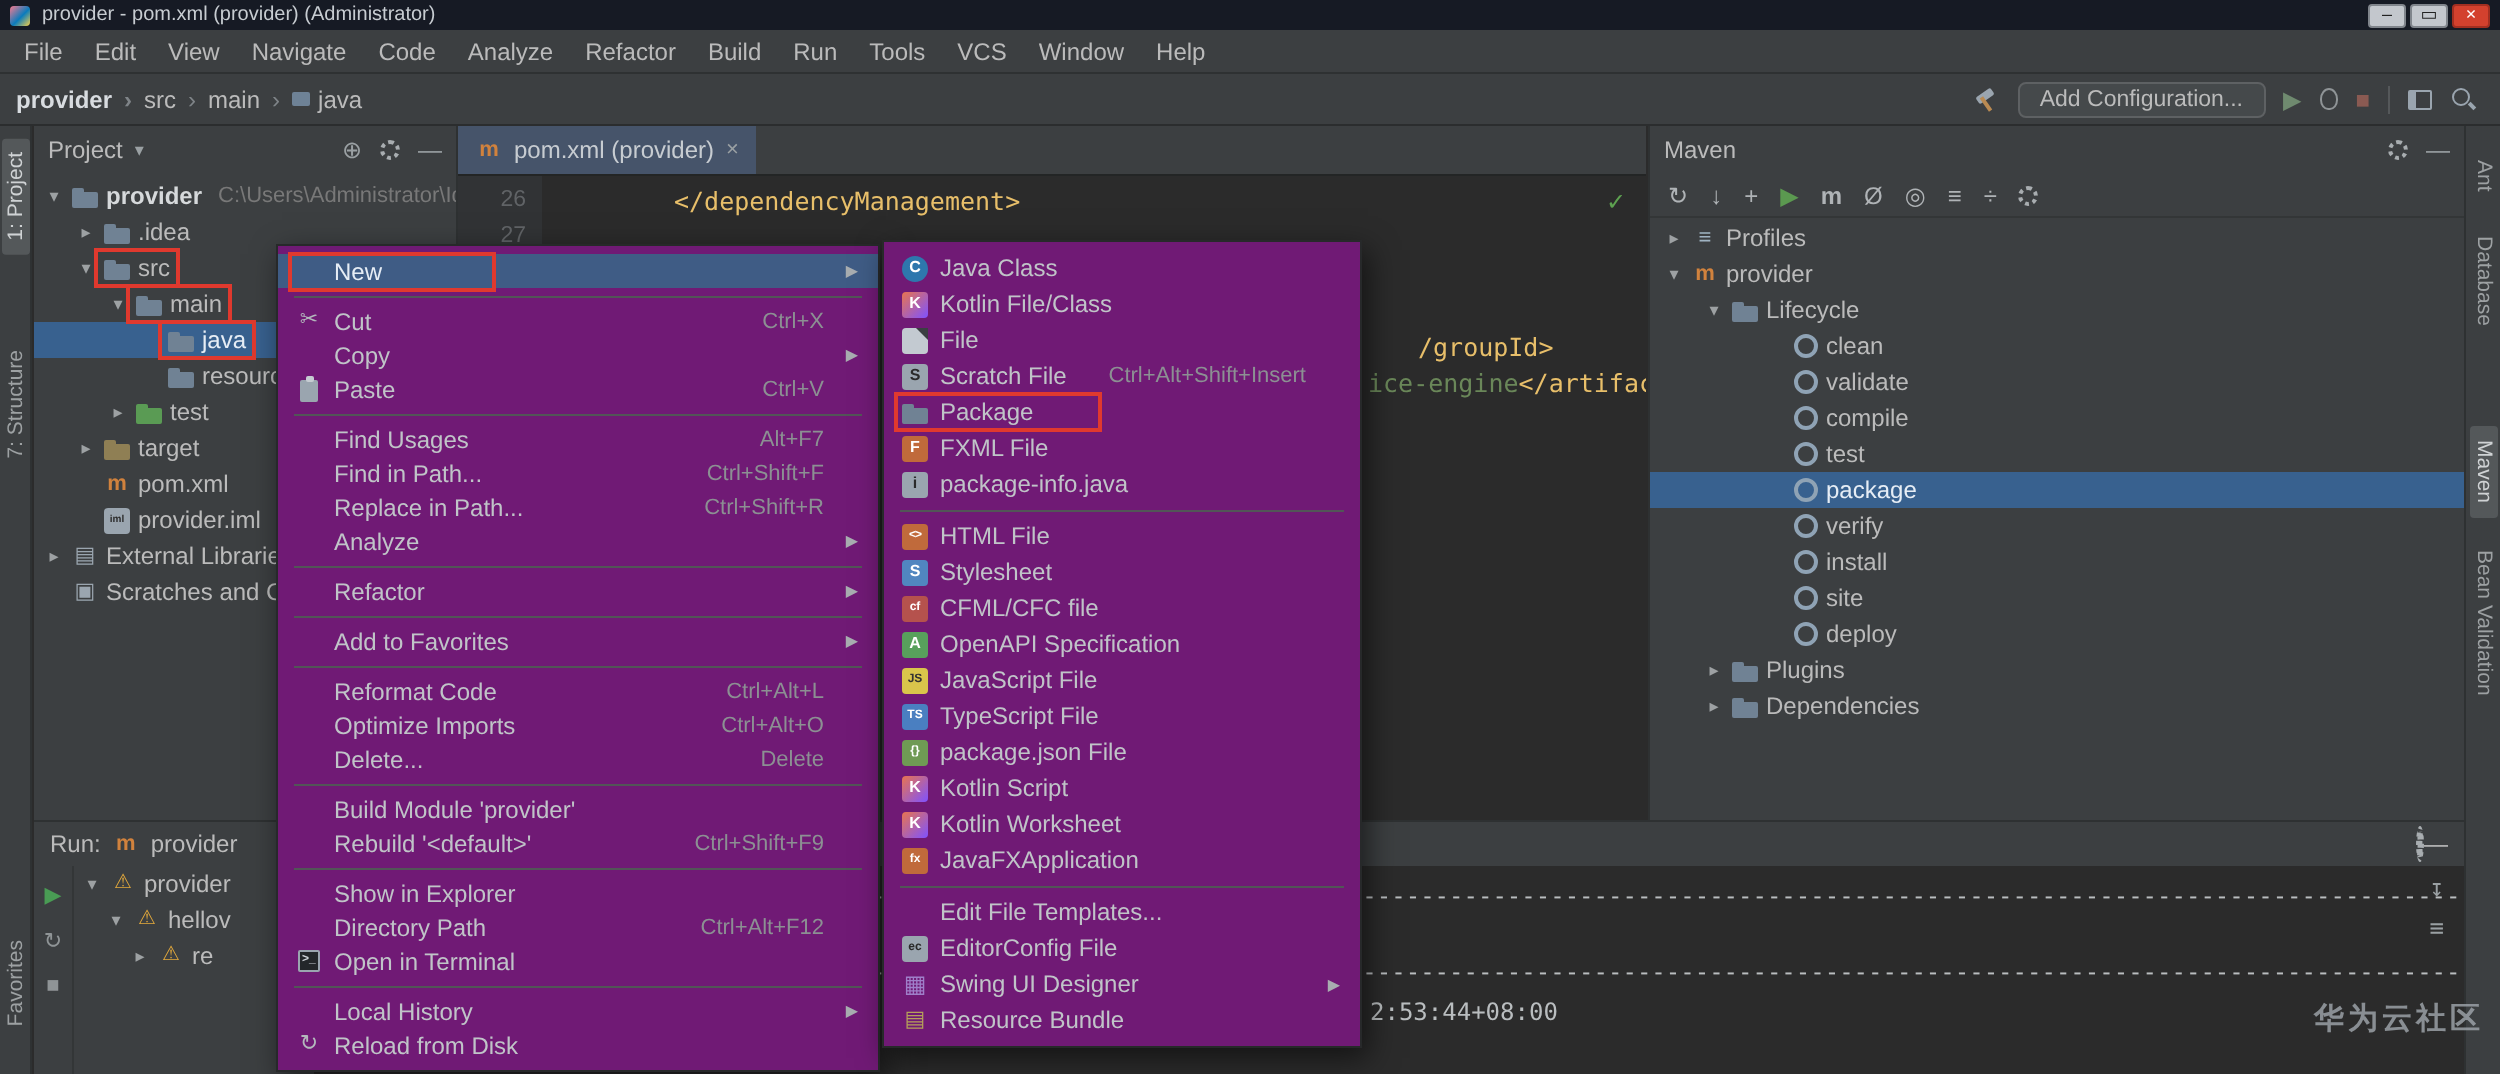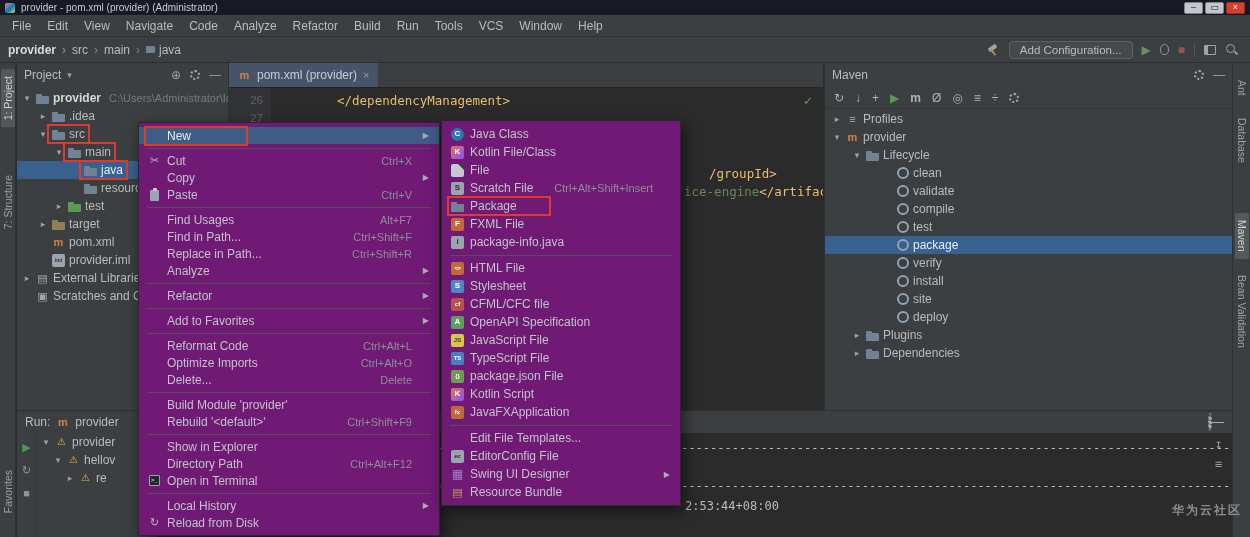--- a/index.html
+++ b/index.html
@@ -176,21 +176,21 @@
   .submenu .mrow{height:18px;}
   .mrow .grp{display:inline-flex;align-items:center;gap:6px;height:16px;padding:0 2px;}
   .mrow .mlbl{white-space:nowrap;}
   .mrow .msc{margin-left:auto;color:#8c9093;font-size:11px;white-space:nowrap;}
   .mrow .marr{width:9px;margin-left:8px;color:#a8adb0;font-size:8px;text-align:right;}
   .mrow.sel{background:#3f5c85;color:#e6edf5;}
   .mrow.annot .grp{outline:2px solid #e0392e;min-width:100px;}
   .mrow.sep{height:8px;padding:0;}
   .mrow.sep::after{content:"";position:absolute;left:8px;right:8px;top:50%;border-top:1px solid #525557;}
 
-  .watermark{position:absolute;right:8px;bottom:18px;font-size:12px;font-weight:bold;
+  .watermark{position:absolute;right:8px;bottom:18px;font-size:15px;font-weight:bold;
              color:#9aa0a6;opacity:0.85;letter-spacing:2px;z-index:40;}
 </style>
 </head>
 <body>
 
 <div id="app">
 
   <div class="titlebar">
     <span class="applogo"></span>
     <span class="title-text">provider - pom.xml (provider) (Administrator)</span>
@@ -950,20 +950,28 @@
 
       <div class="mrow">
         <span class="grp">
           <span class="ic ic-kotlin"></span>
           <span class="mlbl">Kotlin Script</span>
         </span>
         <span class="msc"></span>
         <span class="marr"></span>
       </div>
 
+      <div class="mrow">
+        <span class="grp">
+          <span class="ic ic-kotlin"></span>
+          <span class="mlbl">Kotlin Worksheet</span>
+        </span>
+        <span class="msc"></span>
+        <span class="marr"></span>
+      </div>
 
       <div class="mrow">
         <span class="grp">
           <span class="ic ic-javafx"></span>
           <span class="mlbl">JavaFXApplication</span>
         </span>
         <span class="msc"></span>
         <span class="marr"></span>
       </div>
 

